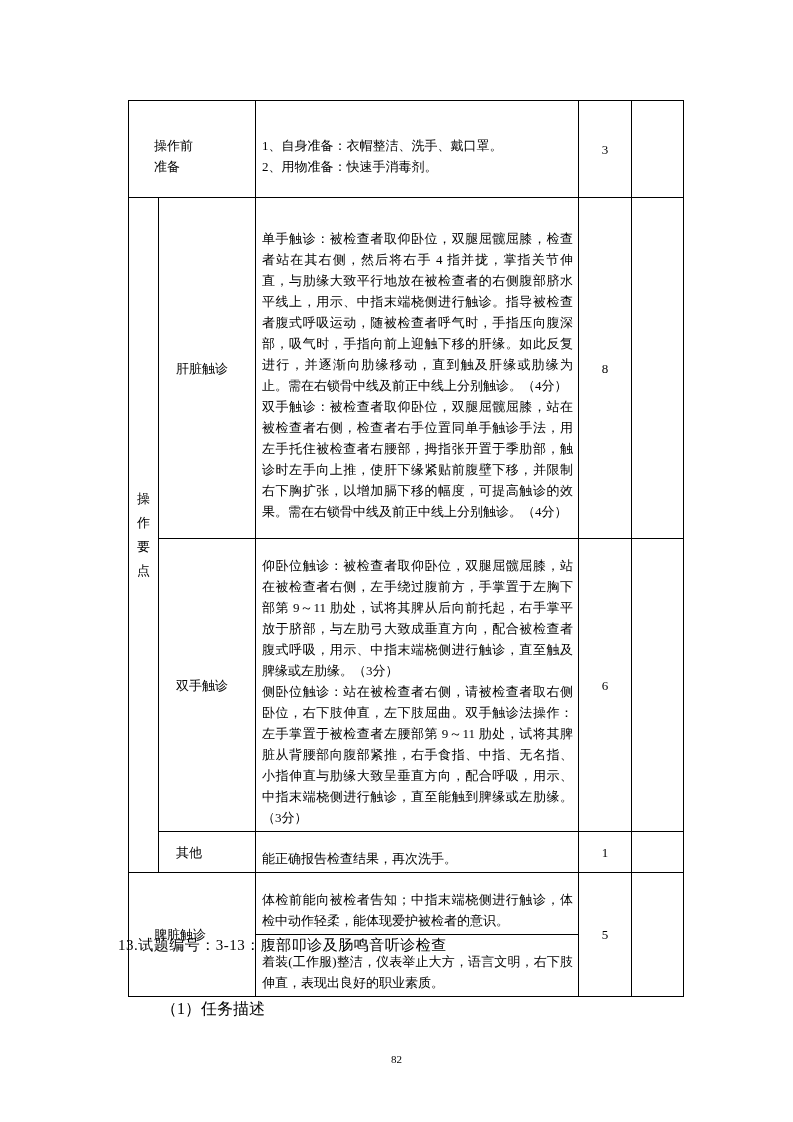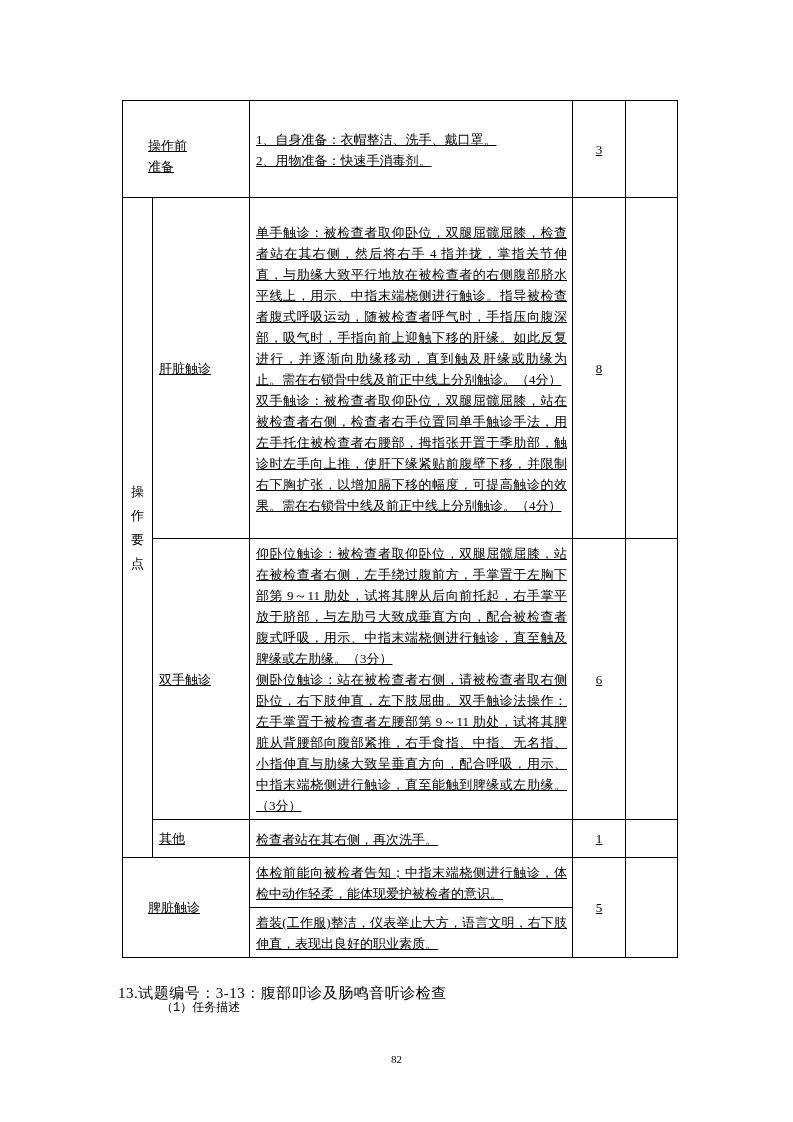--- a/index.html
+++ b/index.html
@@ -10,25 +10,24 @@
     color: #000;
   }
   .page {
     position: relative;
     width: 793px; height: 1122px;
     background: #ffffff;
     overflow: hidden;
   }
   table.score-table {
     position: absolute;
-    left: 122px; top: 100px;
+    left: 128px; top: 100px;
     width: 555px;
     border-collapse: collapse;
     table-layout: fixed;
-    text-decoration: underline;
   }
   .score-table td {
     border: 1px solid #000;
     font-size: 13px;
     line-height: 21px;
     vertical-align: middle;
     overflow: hidden;
   }
   .cat-cell {
     text-align: left;
@@ -41,38 +40,37 @@
   }
   .vcell { text-align: center; padding: 0; }
   .vtext {
     display: inline-block;
     width: 14px;
     word-break: break-all;
     line-height: 24px;
     text-align: center;
     font-size: 13px;
   }
-  .sub-cell { padding-left: 6px; }
+  .sub-cell { padding-left: 17px; }
   .desc-cell {
-    padding: 4px 5px 3px 6px;
+    padding: 16px 5px 3px 6px;
     text-align: justify;
     white-space: pre-line;
   }
   .score-cell { text-align: center; }
   .heading {
     position: absolute;
-    left: 118px; top: 984px;
+    left: 118px; top: 936px;
     font-size: 15px;
     letter-spacing: 0.5px;
   }
   .subheading {
     position: absolute;
     left: 161px; top: 999px;
-    font-size: 12px;
-    font-family: Liberation Mono, monospace;
+    font-size: 16px;
   }
   .page-number {
     position: absolute;
     left: 0; top: 1053px;
     width: 100%;
     text-align: center;
     font-size: 11px;
   }
 </style>
 </head>
@@ -113,21 +111,21 @@
     <tr style="height:262px">
       <td class="sub-cell">双手触诊</td>
       <td class="desc-cell">仰卧位触诊：被检查者取仰卧位，双腿屈髋屈膝，站在被检查者右侧，左手绕过腹前方，手掌置于左胸下部第 9～11 肋处，试将其脾从后向前托起，右手掌平放于脐部，与左肋弓大致成垂直方向，配合被检查者腹式呼吸，用示、中指末端桡侧进行触诊，直至触及脾缘或左肋缘。（3分）
 侧卧位触诊：站在被检查者右侧，请被检查者取右侧卧位，右下肢伸直，左下肢屈曲。双手触诊法操作：左手掌置于被检查者左腰部第 9～11 肋处，试将其脾脏从背腰部向腹部紧推，右手食指、中指、无名指、小指伸直与肋缘大致呈垂直方向，配合呼吸，用示、中指末端桡侧进行触诊，直至能触到脾缘或左肋缘。（3分）</td>
       <td class="score-cell">6</td>
       <td></td>
     </tr>
 
     <tr style="height:38px">
       <td class="sub-cell">其他</td>
-      <td class="desc-cell">检查者站在其右侧，再次洗手。</td>
+      <td class="desc-cell">能正确报告检查结果，再次洗手。</td>
       <td class="score-cell">1</td>
       <td></td>
     </tr>
 
     <tr style="height:44px">
       <td colspan="2" rowspan="2" class="cat-cell">脾脏触诊</td>
       <td class="desc-cell">体检前能向被检者告知；中指末端桡侧进行触诊，体检中动作轻柔，能体现爱护被检者的意识。</td>
       <td rowspan="2" class="score-cell">5</td>
       <td rowspan="2"></td>
     </tr>

